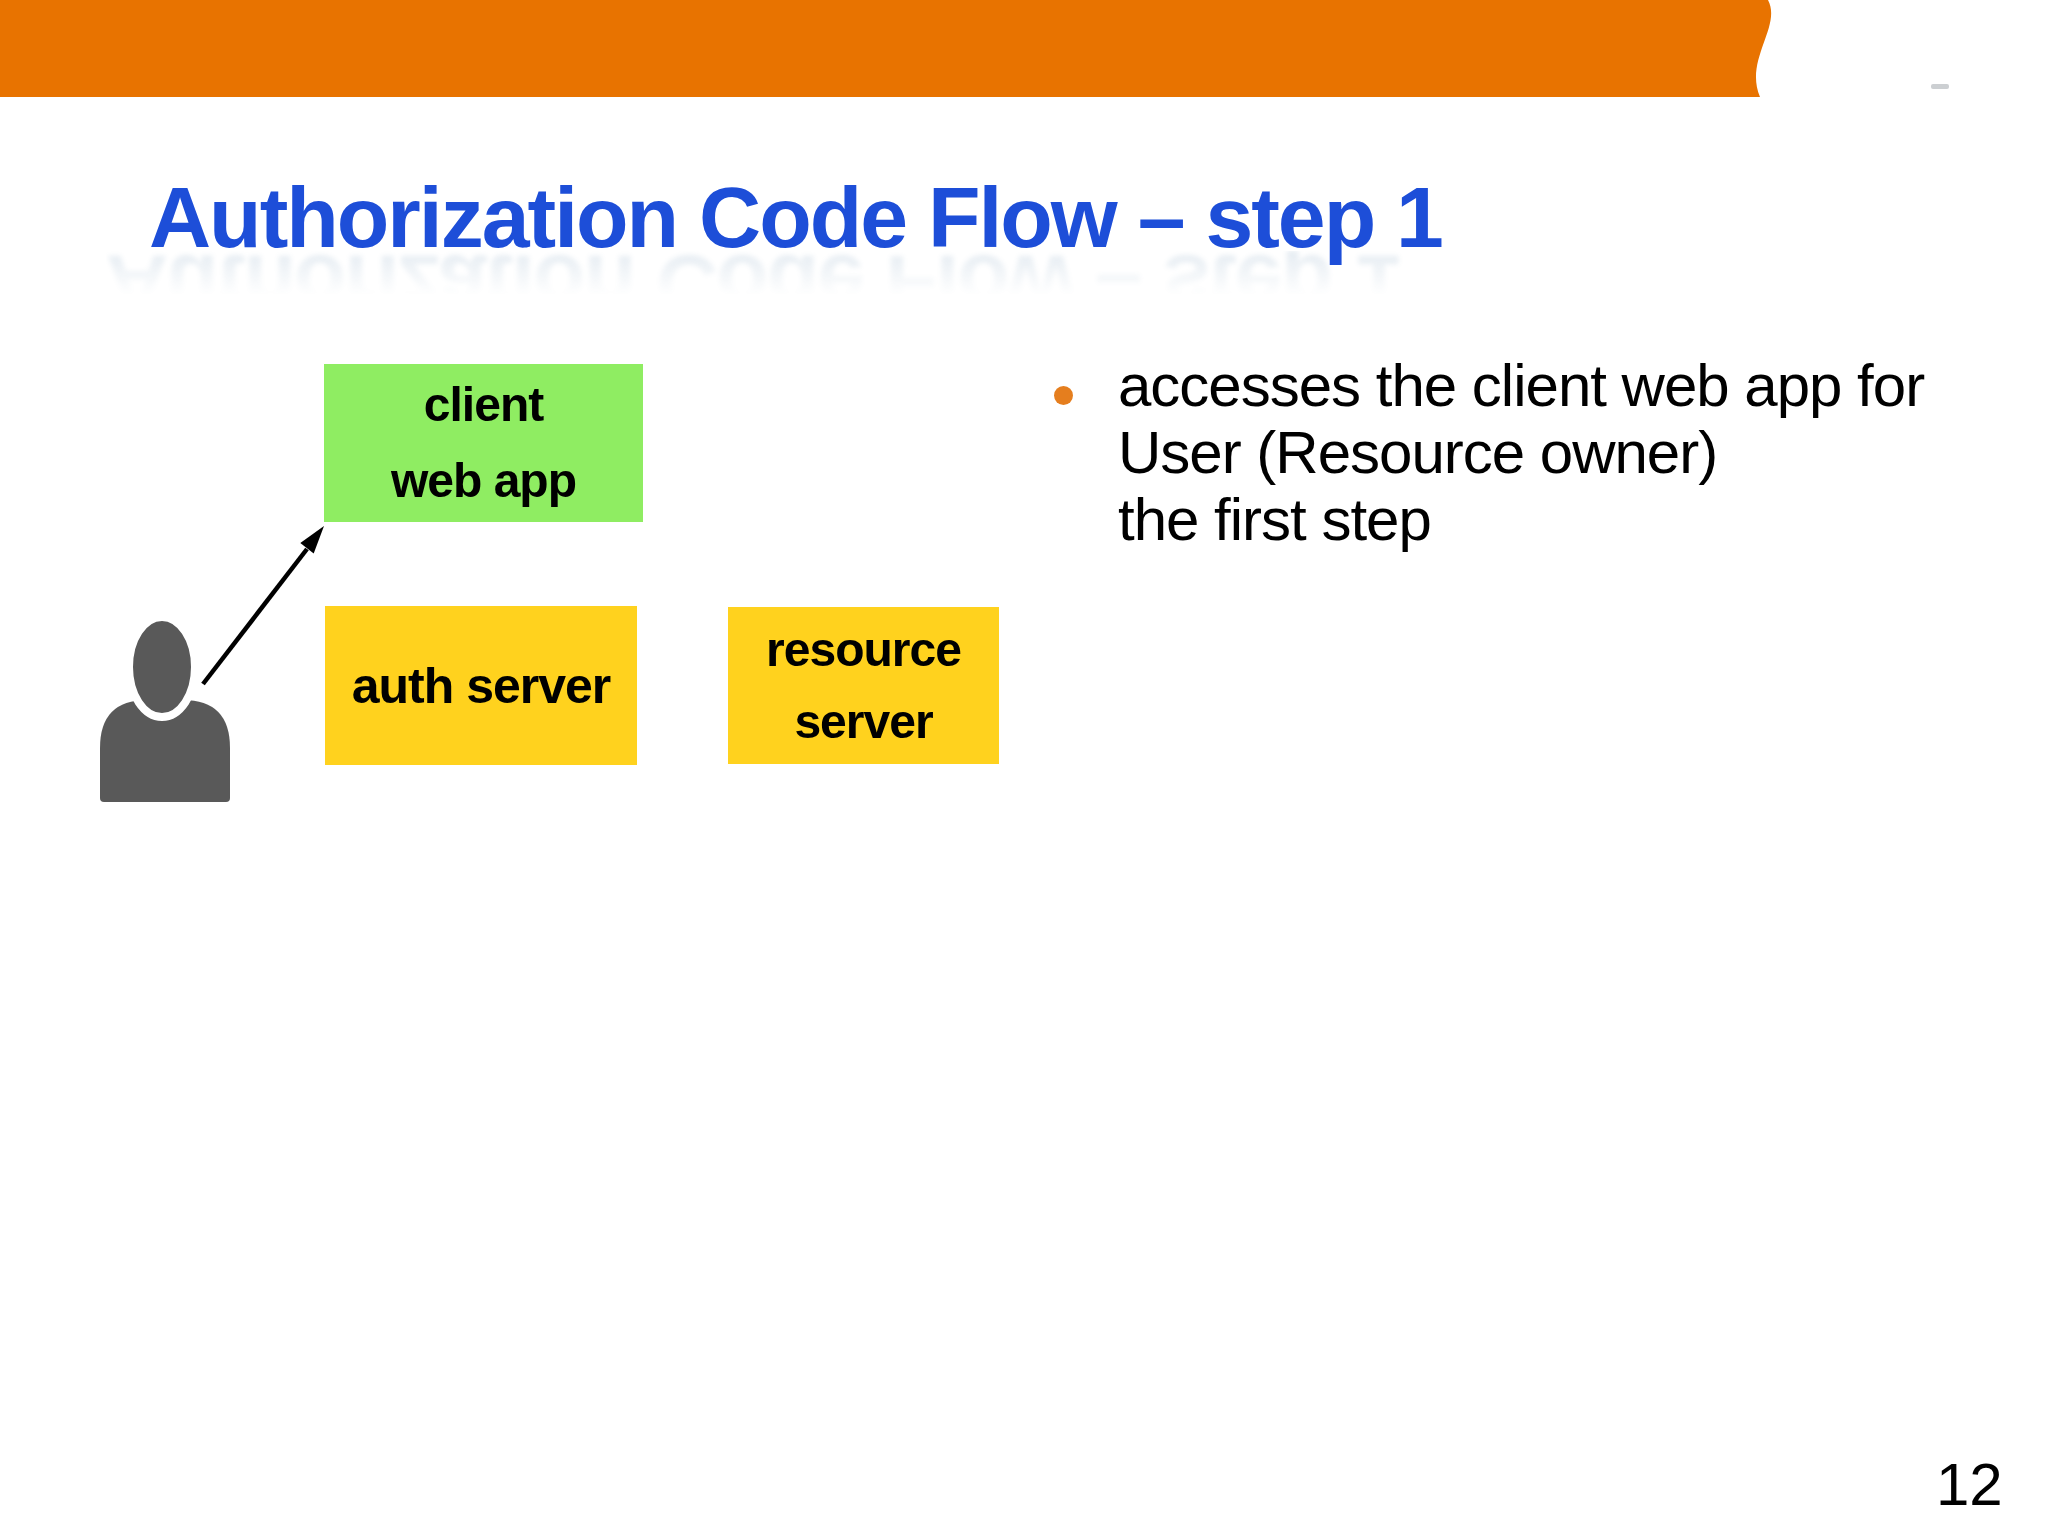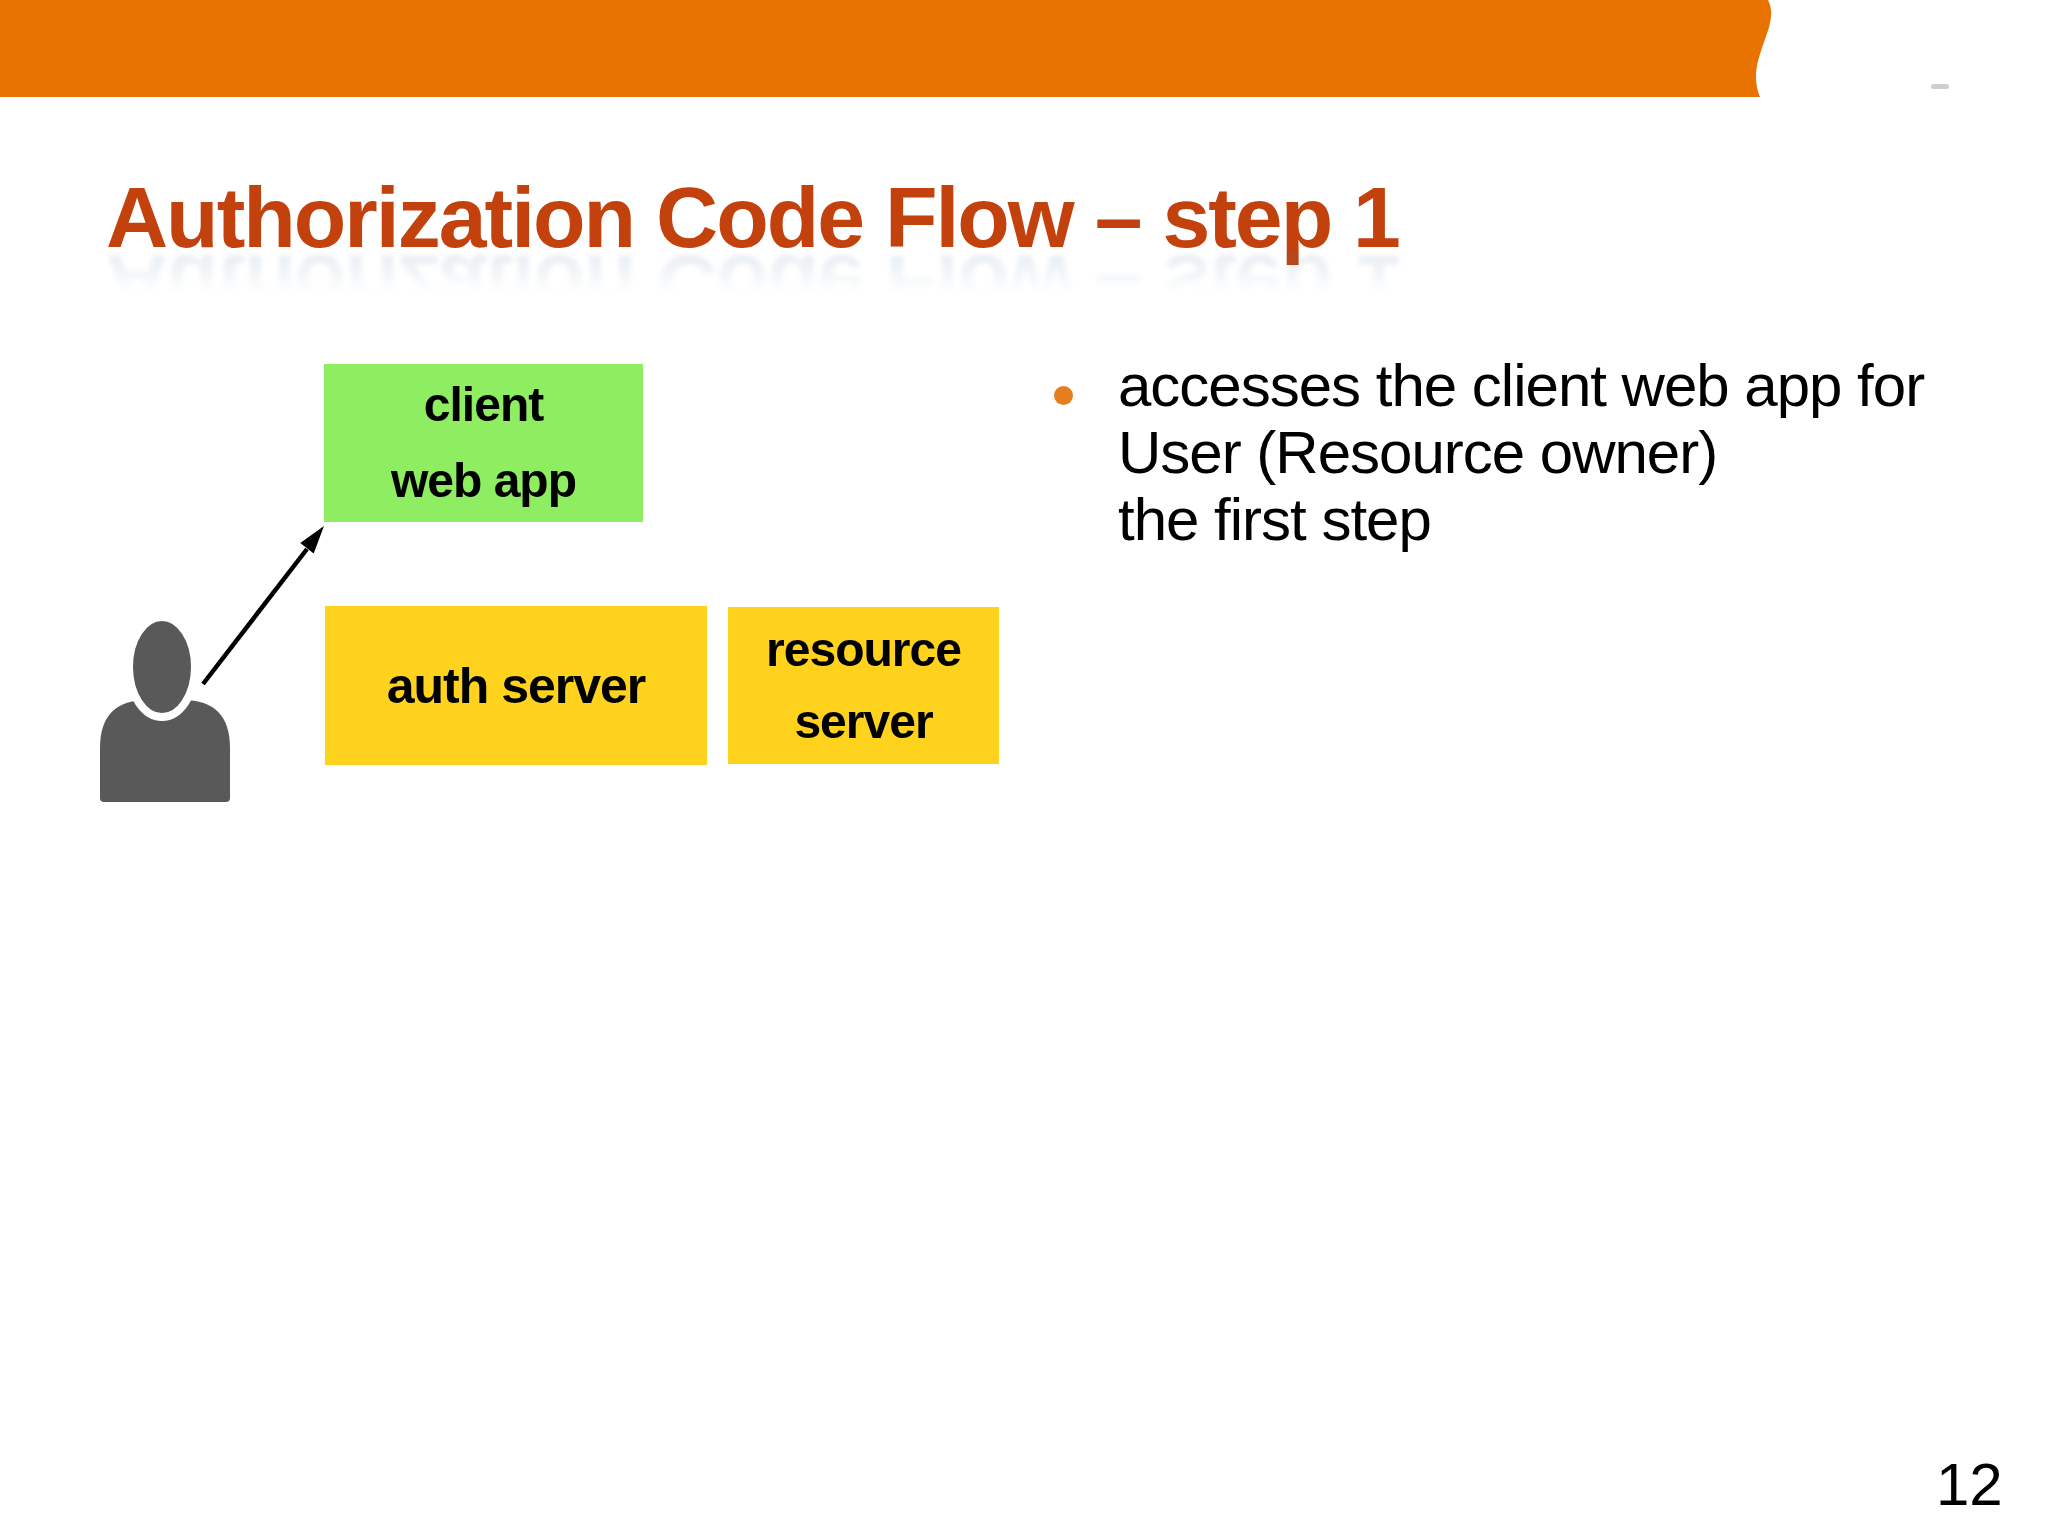--- a/index.html
+++ b/index.html
@@ -31,21 +31,21 @@
   }
 
   
   .dbox {
     position:absolute; display:flex; flex-direction:column;
     align-items:center; justify-content:center; text-align:center;
     font-weight:bold; color:#000;
   }
   .dbox .line { font-size:48px; line-height:76px; letter-spacing:-1px; }
   #client-box   { left:324px; top:364px; width:319px; height:158px; background:#8FED62; }
-  #auth-box     { left:325px; top:606px; width:382px; height:159px; background:#FFD21E; }
+  #auth-box     { left:325px; top:606px; width:312px; height:159px; background:#FFD21E; }
   #auth-box .line { font-size:50px; line-height:52px; }
   #resource-box { left:728px; top:607px; width:271px; height:157px; background:#FFD21E; }
   #resource-box .line { line-height:72px; }
 
   
   .person-svg { position:absolute; left:95px; top:612px; display:block; }
   .arrow-svg  { position:absolute; left:0; top:0; display:block; pointer-events:none; }
 
   
   .bullet-dot {
@@ -70,21 +70,21 @@
 </style>
 </head>
 <body>
 
 <svg class="header-svg" width="1800" height="97" viewBox="0 0 1800 97">
   <path d="M0,0 H1768 C1782,26 1744,60 1760,97 H0 Z" fill="#E87300" style="fill: rgb(232, 115, 0);"></path>
 </svg>
 
 <div class="artifact-dash"></div>
 
-<div class="slide-title" style="color: #c2410c;">Authorization Code Flow – step 1</div>
+<div class="slide-title" style="color: #1d4ed8; margin-left: 43px;">Authorization Code Flow – step 1</div>
 <div class="title-reflection-wrap">
   <div class="title-reflection" style="color: rgb(78, 125, 166);">Authorization Code Flow – step 1</div>
 </div>
 
 <div class="dbox" id="client-box" style="background: rgb(143, 237, 98);">
   <span class="line">client</span>
   <span class="line">web app</span>
 </div>
 
 <div class="dbox" id="auth-box" style="background: rgb(255, 210, 30);">

